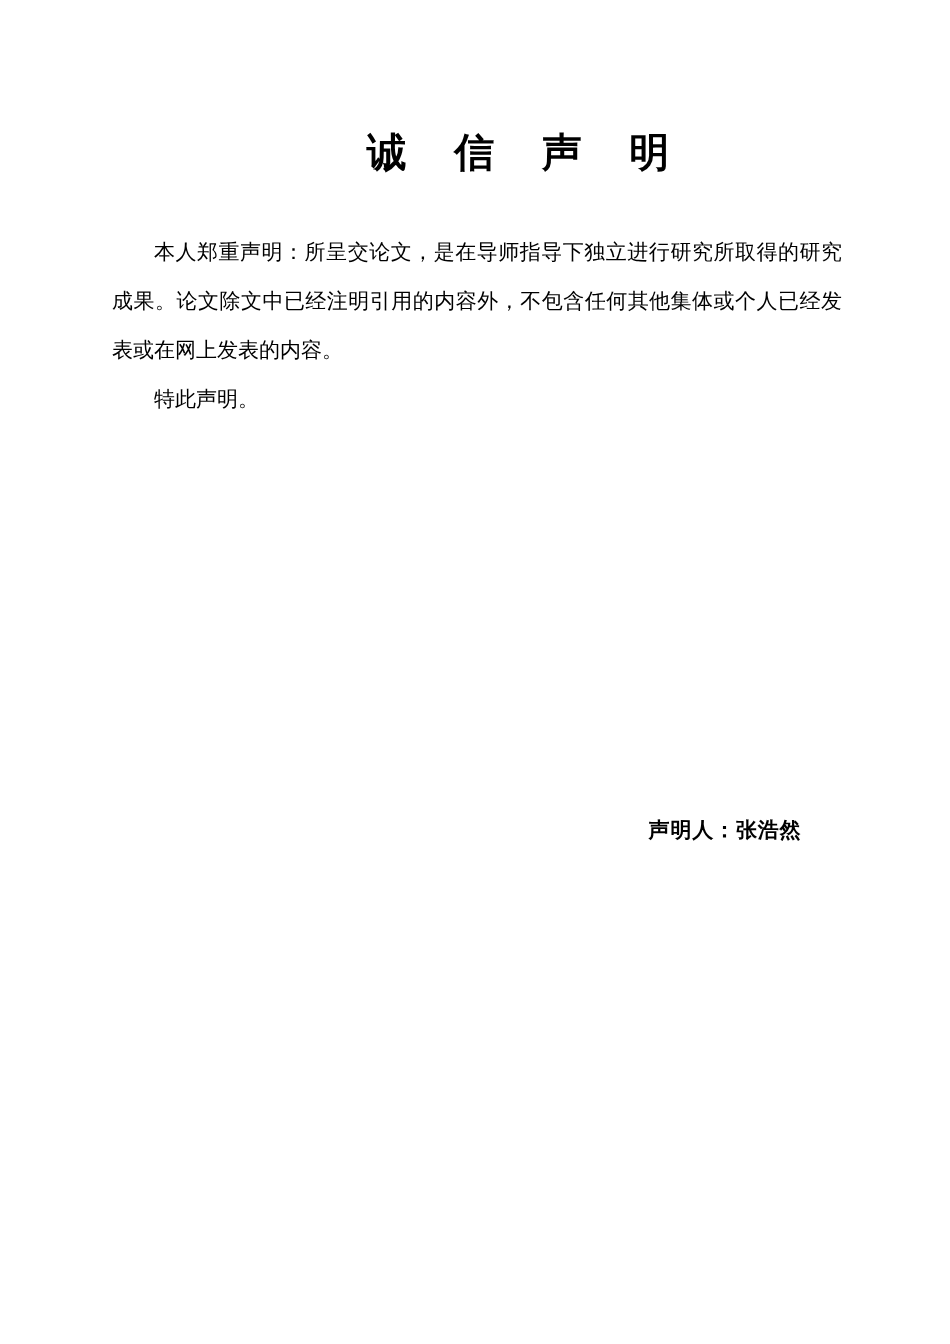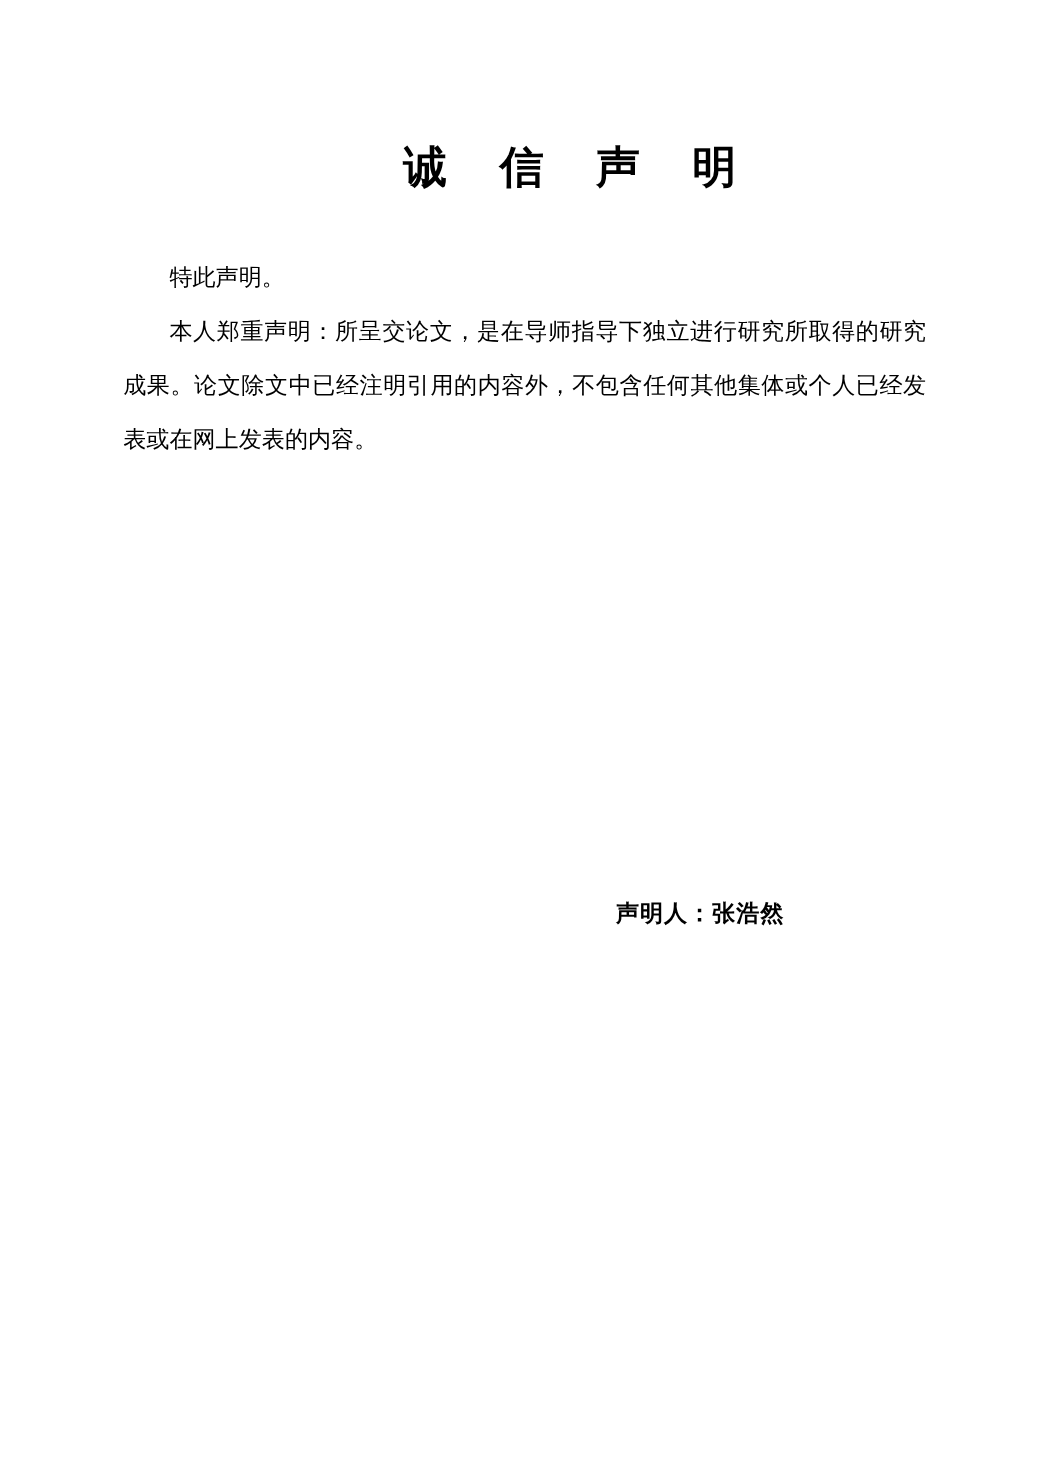--- a/index.html
+++ b/index.html
@@ -53,20 +53,21 @@
     font-family: "DejaVu Serif", "Liberation Serif", serif;
   }
   .para + .para {
     margin-top: 0;
   }
   .sign-block {
     position: absolute;
     top: 808px;
     left: 560px;
     width: 330px;
+    text-align: center;
   }
   .sign-name {
     font-size: 21px;
     font-weight: bold;
     line-height: 44px;
     letter-spacing: 0.04em;
     white-space: nowrap;
   }
   .sign-date {
     font-size: 21px;
@@ -81,22 +82,22 @@
   }
 </style>
 </head>
 <body>
 
 <div class="page">
 
   <div class="doc-title">诚 信 声 明</div>
 
   <div class="body-block">
+    <p class="para">本人郑重声明：所呈交论文，是在导师指导下独立进行研究所取得的研究成果。论文除文中已经注明引用的内容外，不包含任何其他集体或个人已经发表或在网上发表的内容。</p>
     <p class="para">特此声明。</p>
-    <p class="para">本人郑重声明：所呈交论文，是在导师指导下独立进行研究所取得的研究成果。论文除文中已经注明引用的内容外，不包含任何其他集体或个人已经发表或在网上发表的内容。</p>
   </div>
 
   <div class="sign-block">
     <div class="sign-name">
       <span>声明人：</span><span>张浩然</span>
     </div>
   </div>
 
 </div>
 

